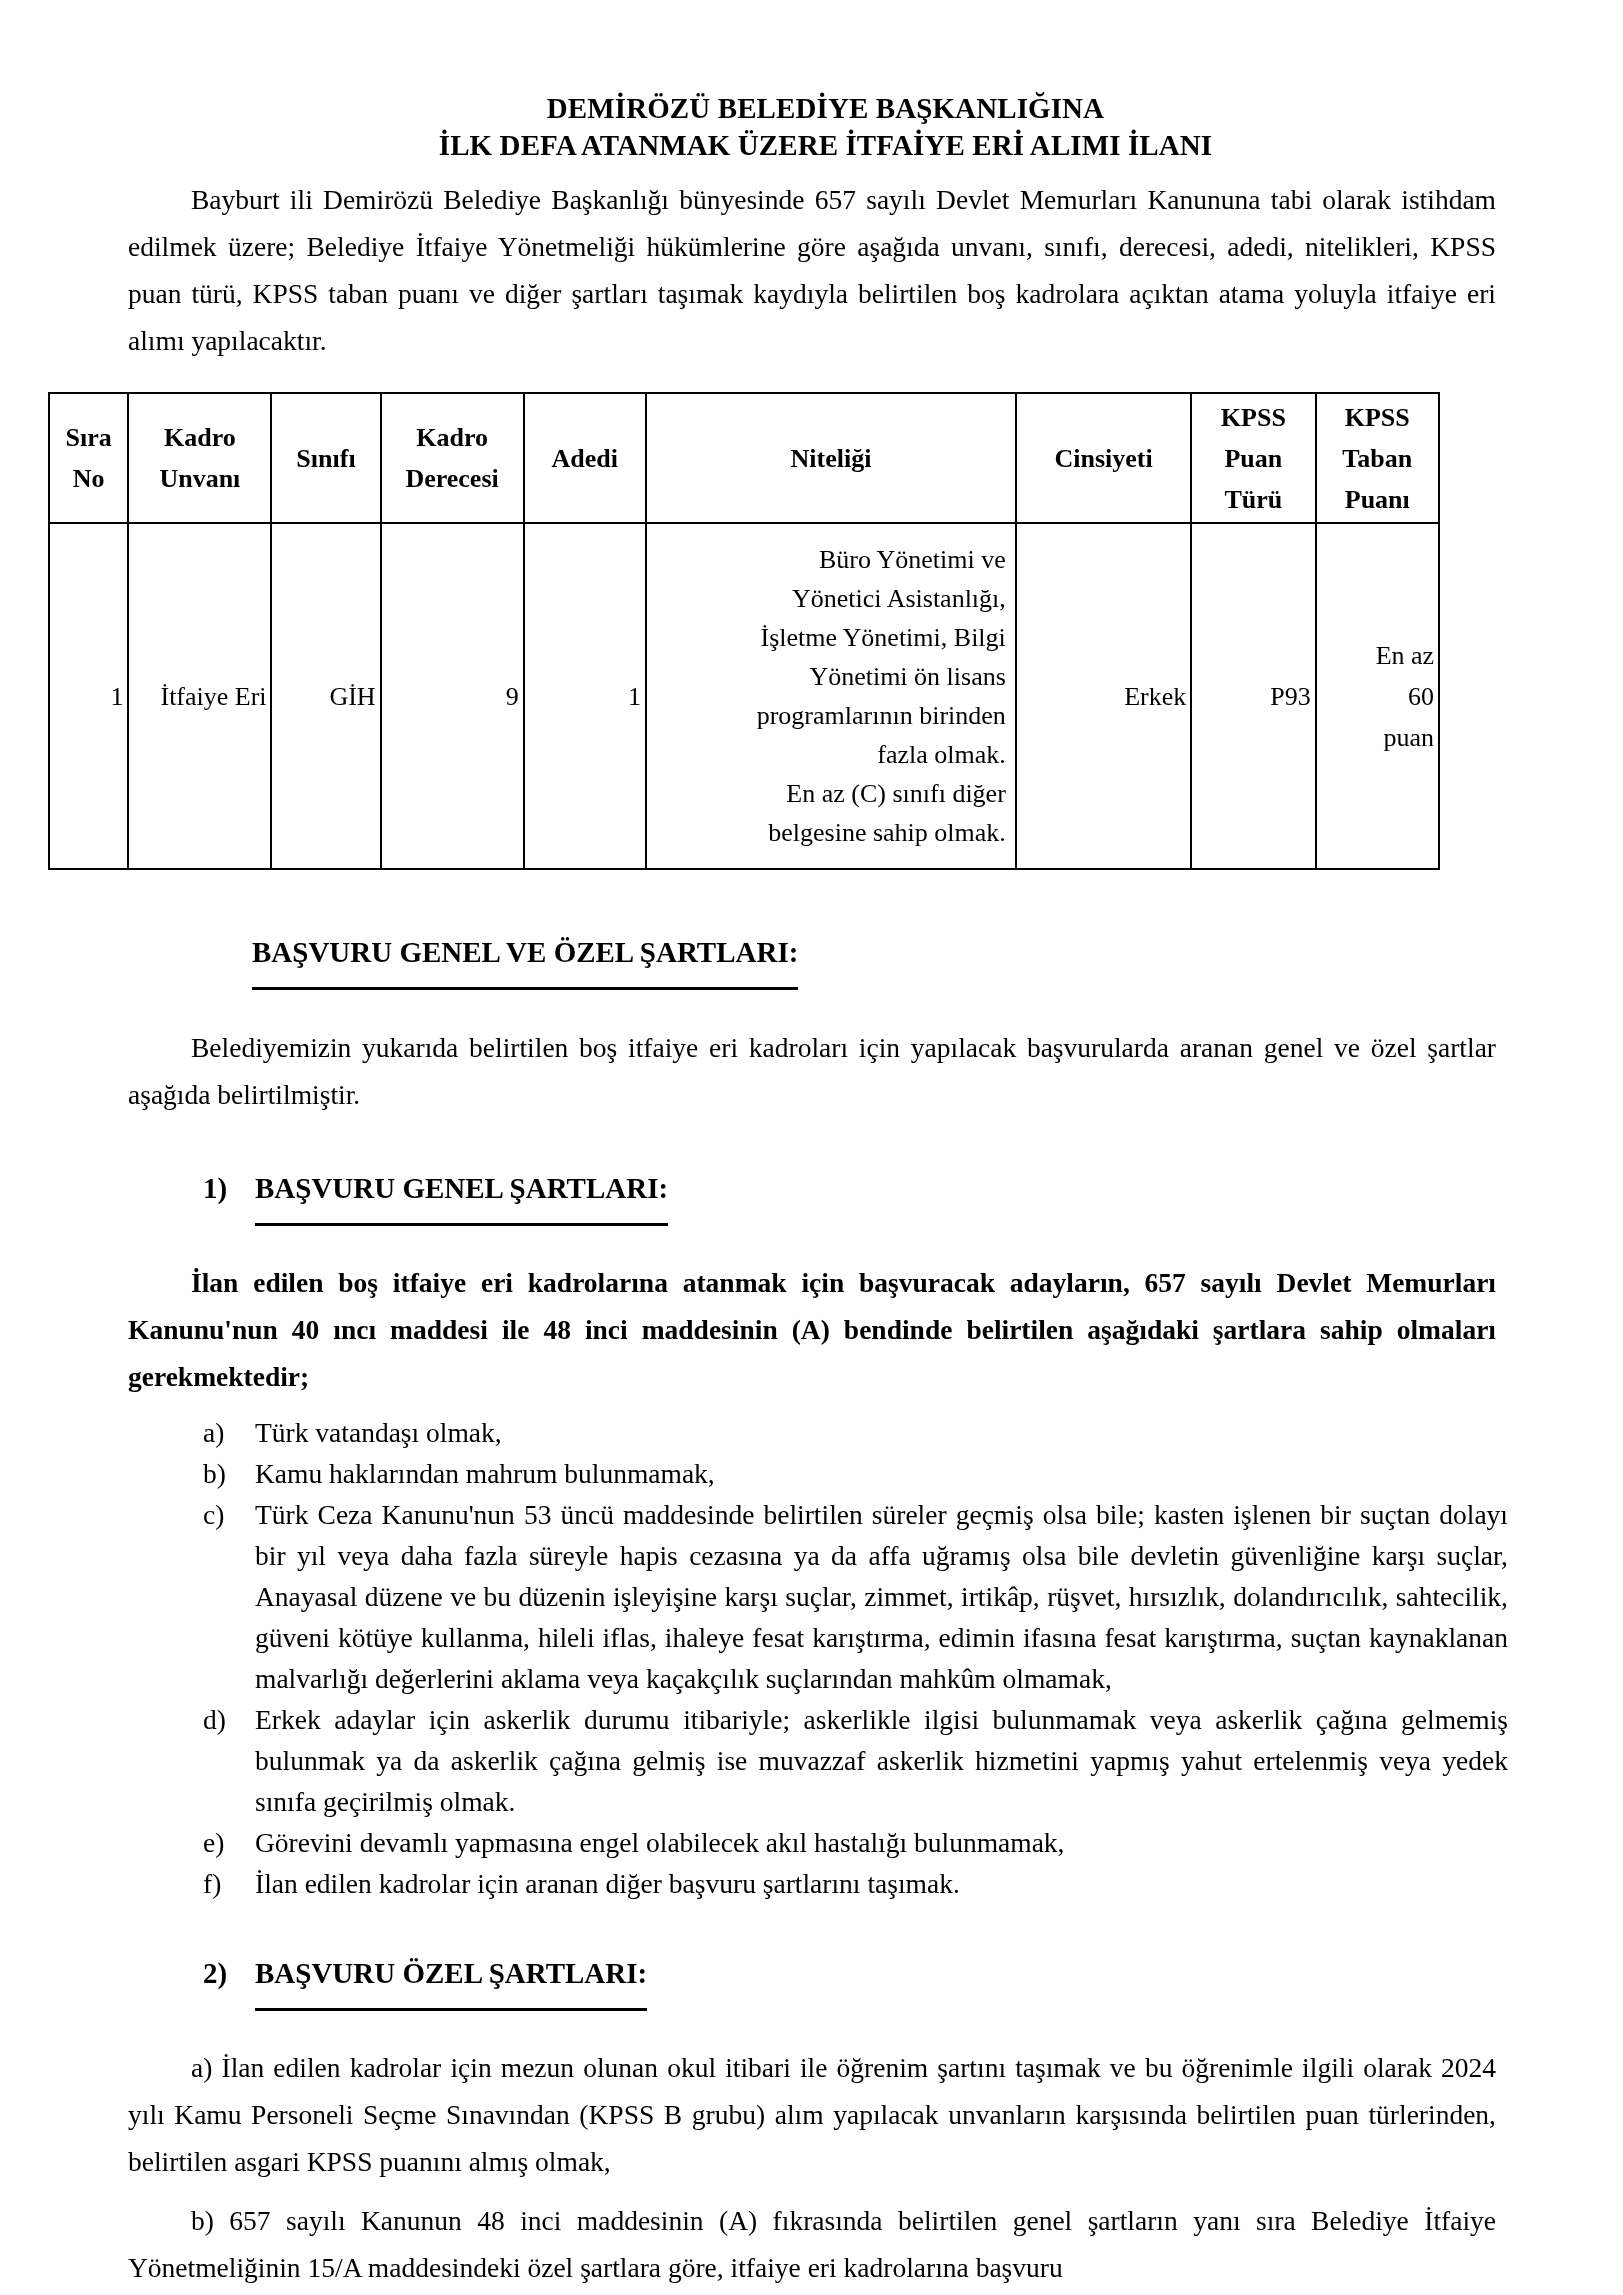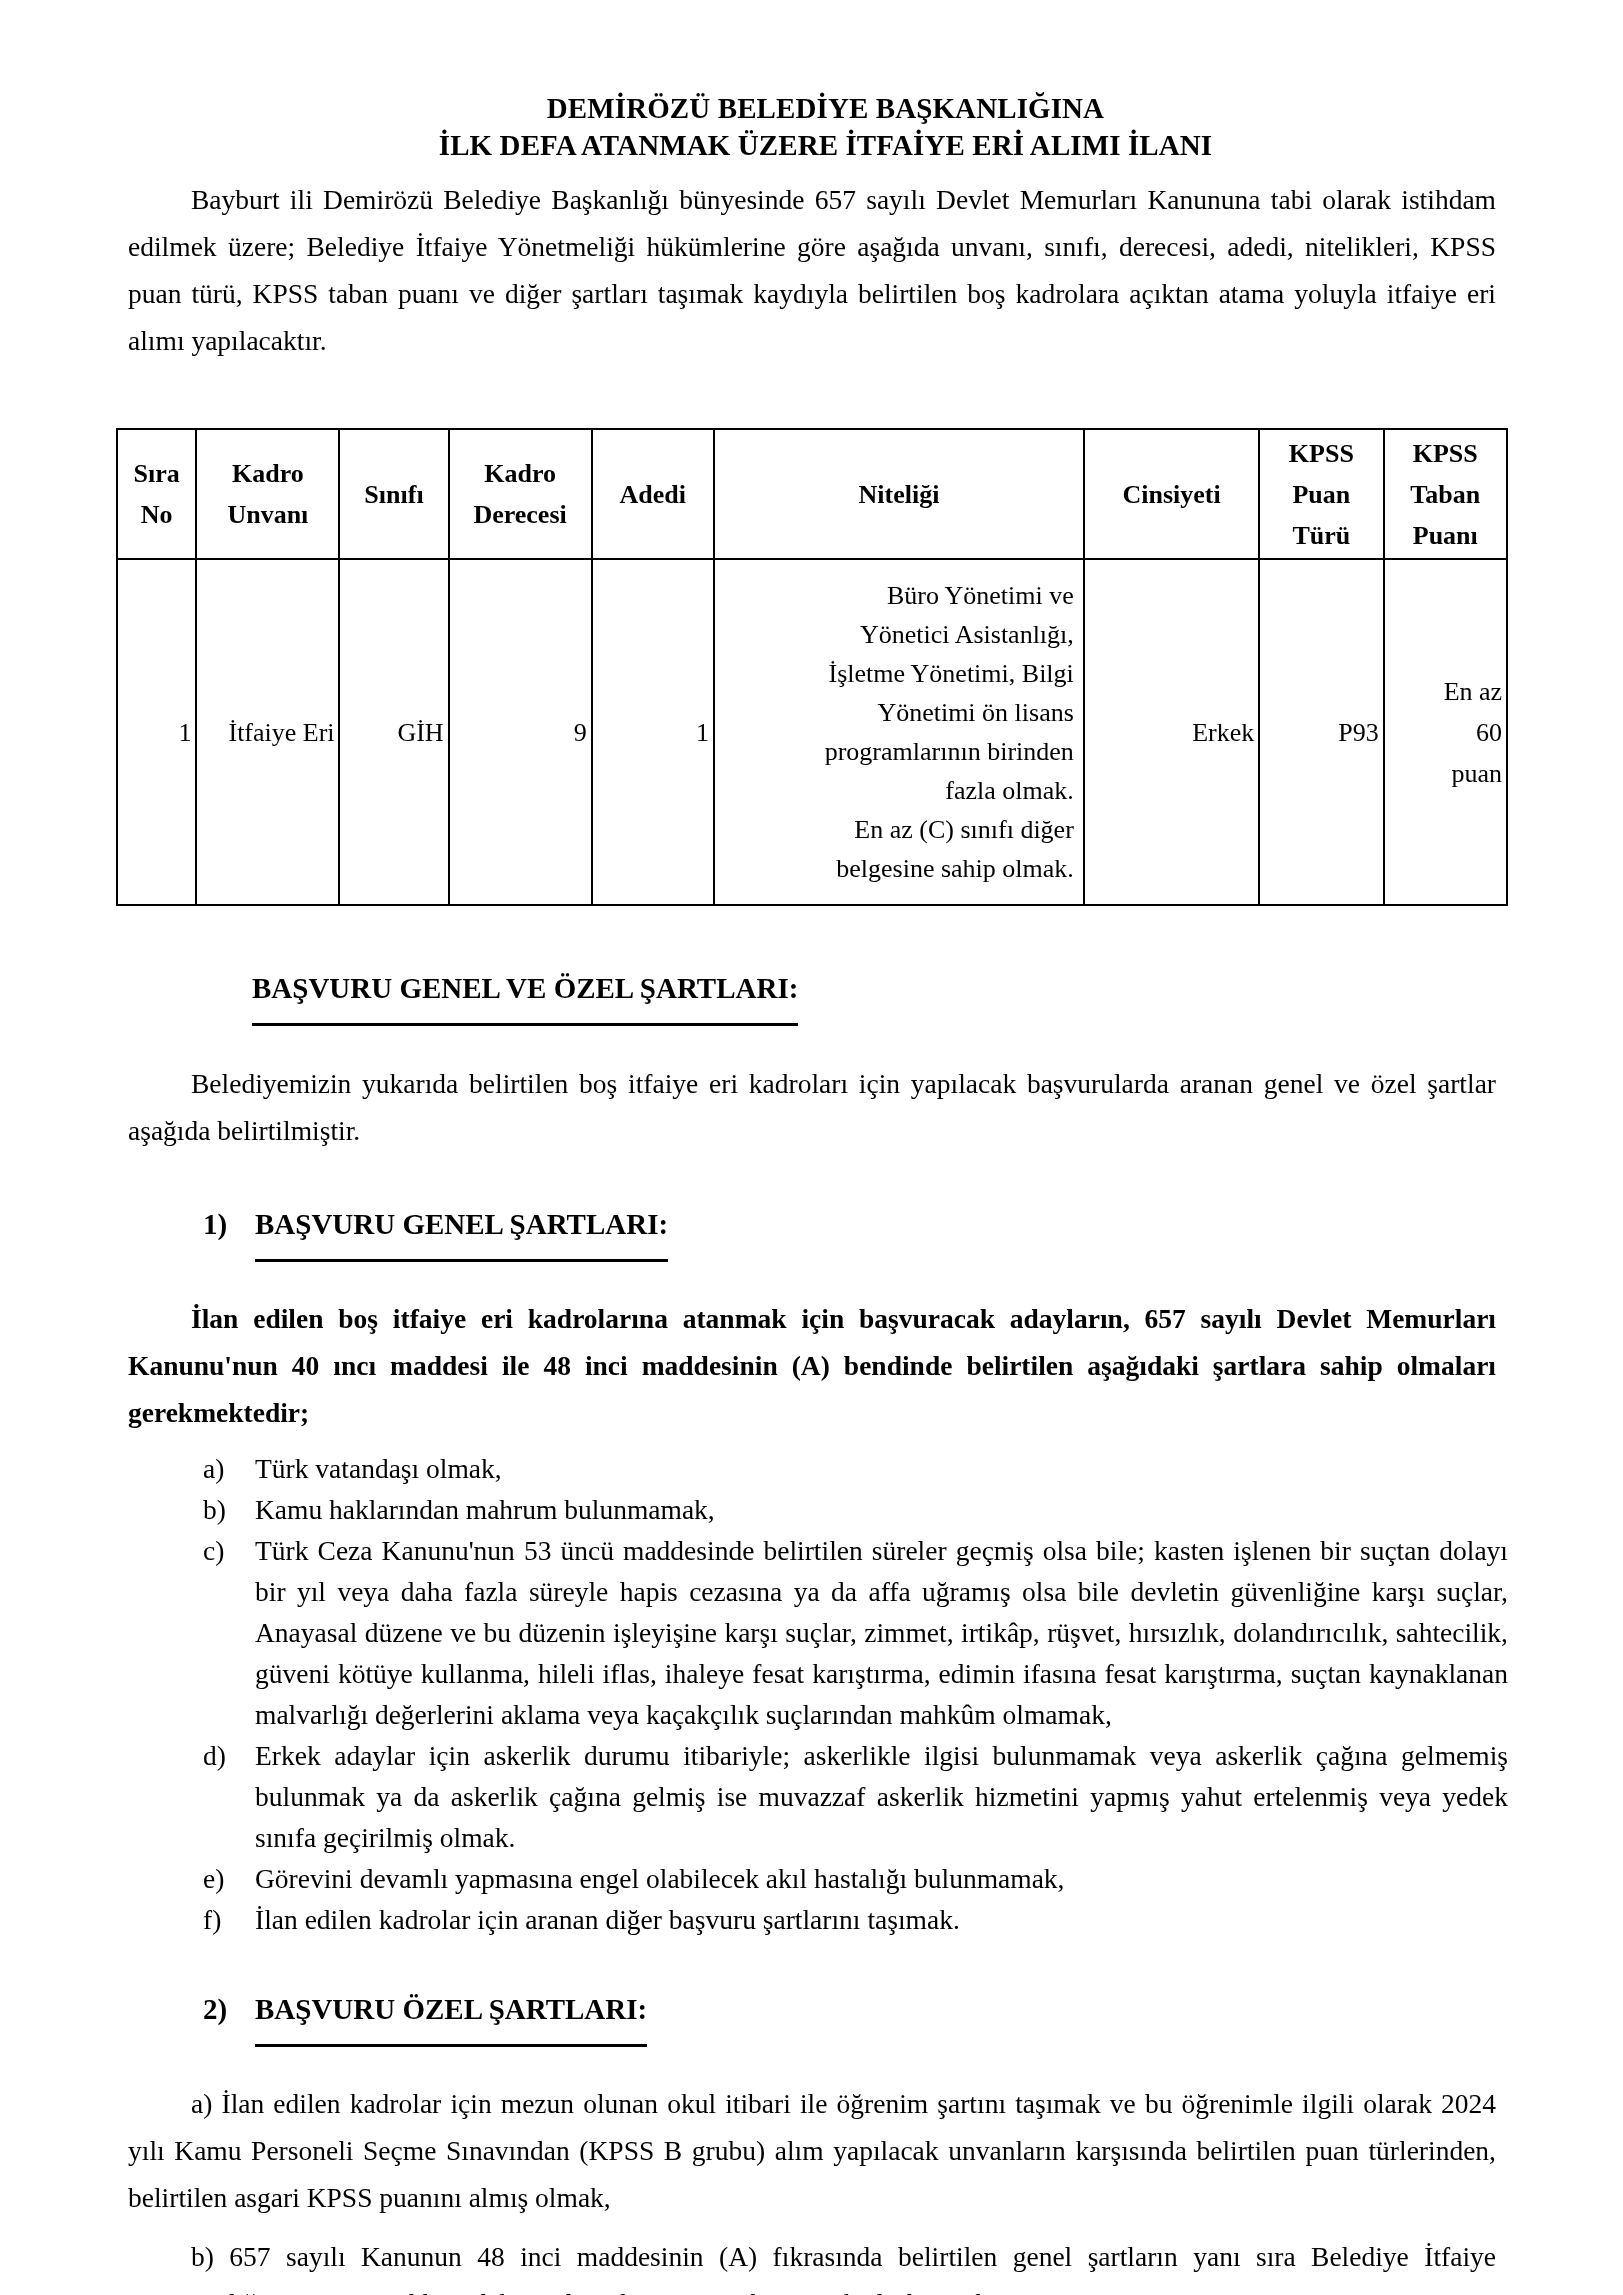--- a/index.html
+++ b/index.html
@@ -48,22 +48,22 @@
     line-height: 47px;
     text-align: justify;
     text-justify: inter-word;
     text-indent: 63px;
   }
 
   .intro-para { margin-top: 30px; }
 
   
   .table-wrap {
-    margin-top: 64px;
-    padding-left: 116px;
+    margin-top: 28px;
+    padding-left: 48px;
     padding-right: 115px;
   }
   table.kadro {
     border-collapse: collapse;
     width: 1392px;
     table-layout: fixed;
     border: 2px solid #000;
   }
   table.kadro td, table.kadro th {
     border: 2px solid #000;

